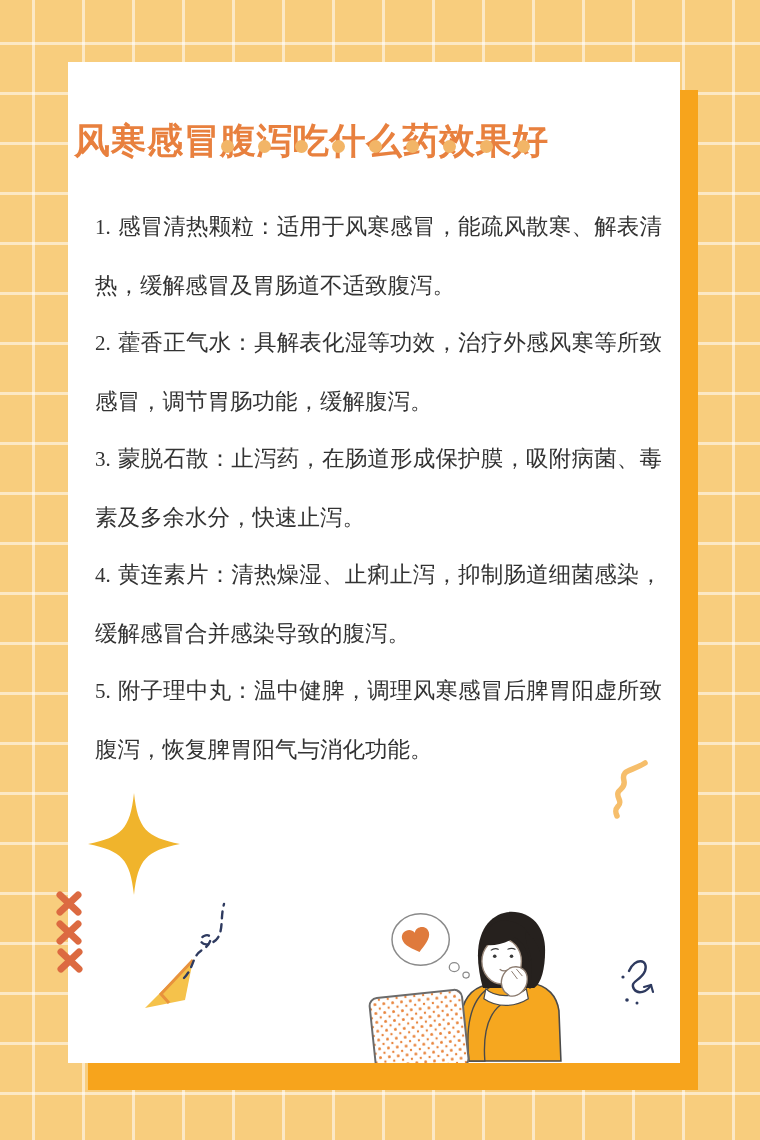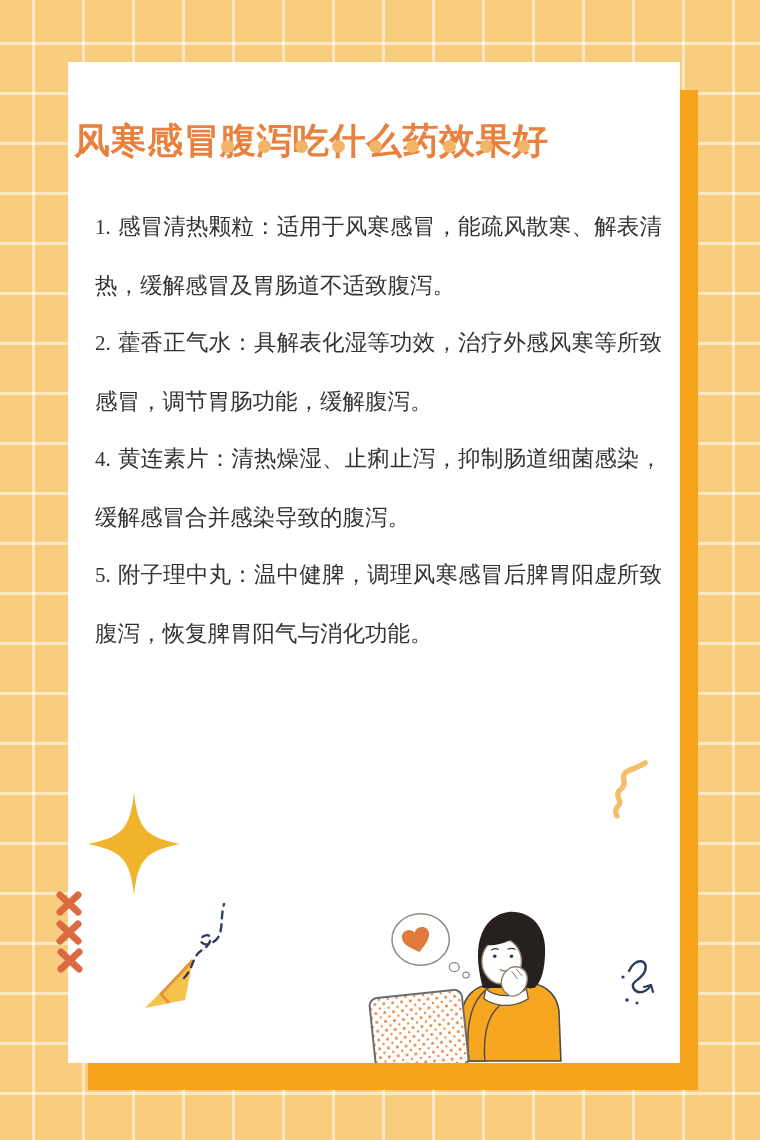--- a/index.html
+++ b/index.html
@@ -105,20 +105,21 @@
       <span class="dot"></span>
       <span class="dot"></span>
       <span class="dot"></span>
       <span class="dot"></span>
       <span class="dot"></span>
     </div>
 
     <div class="med-list">
       <p class="med-item"><span class="num">1.</span><span>感冒清热颗粒：适用于风寒感冒，能疏风散寒、解表清热，缓解感冒及胃肠道不适致腹泻。</span></p>
       <p class="med-item"><span class="num">2.</span><span>藿香正气水：具解表化湿等功效，治疗外感风寒等所致感冒，调节胃肠功能，缓解腹泻。</span></p>
+      <p class="med-item"><span class="num">3.</span><span>蒙脱石散：止泻药，在肠道形成保护膜，吸附病菌、毒素及多余水分，快速止泻。</span></p>
       <p class="med-item"><span class="num">4.</span><span>黄连素片：清热燥湿、止痢止泻，抑制肠道细菌感染，缓解感冒合并感染导致的腹泻。</span></p>
       <p class="med-item"><span class="num">5.</span><span>附子理中丸：温中健脾，调理风寒感冒后脾胃阳虚所致腹泻，恢复脾胃阳气与消化功能。</span></p>
     </div>
 
     <svg class="illustration" viewBox="0 0 215 165" xmlns="http://www.w3.org/2000/svg">
       <defs>
         <pattern id="lapdots" width="9" height="9" patternUnits="userSpaceOnUse">
           <rect width="9" height="9" fill="#ffffff"></rect>
           <circle cx="2.5" cy="2.5" r="1.5" fill="#E8833A"></circle>
           <circle cx="7" cy="7" r="1.2" fill="#E8833A"></circle>

